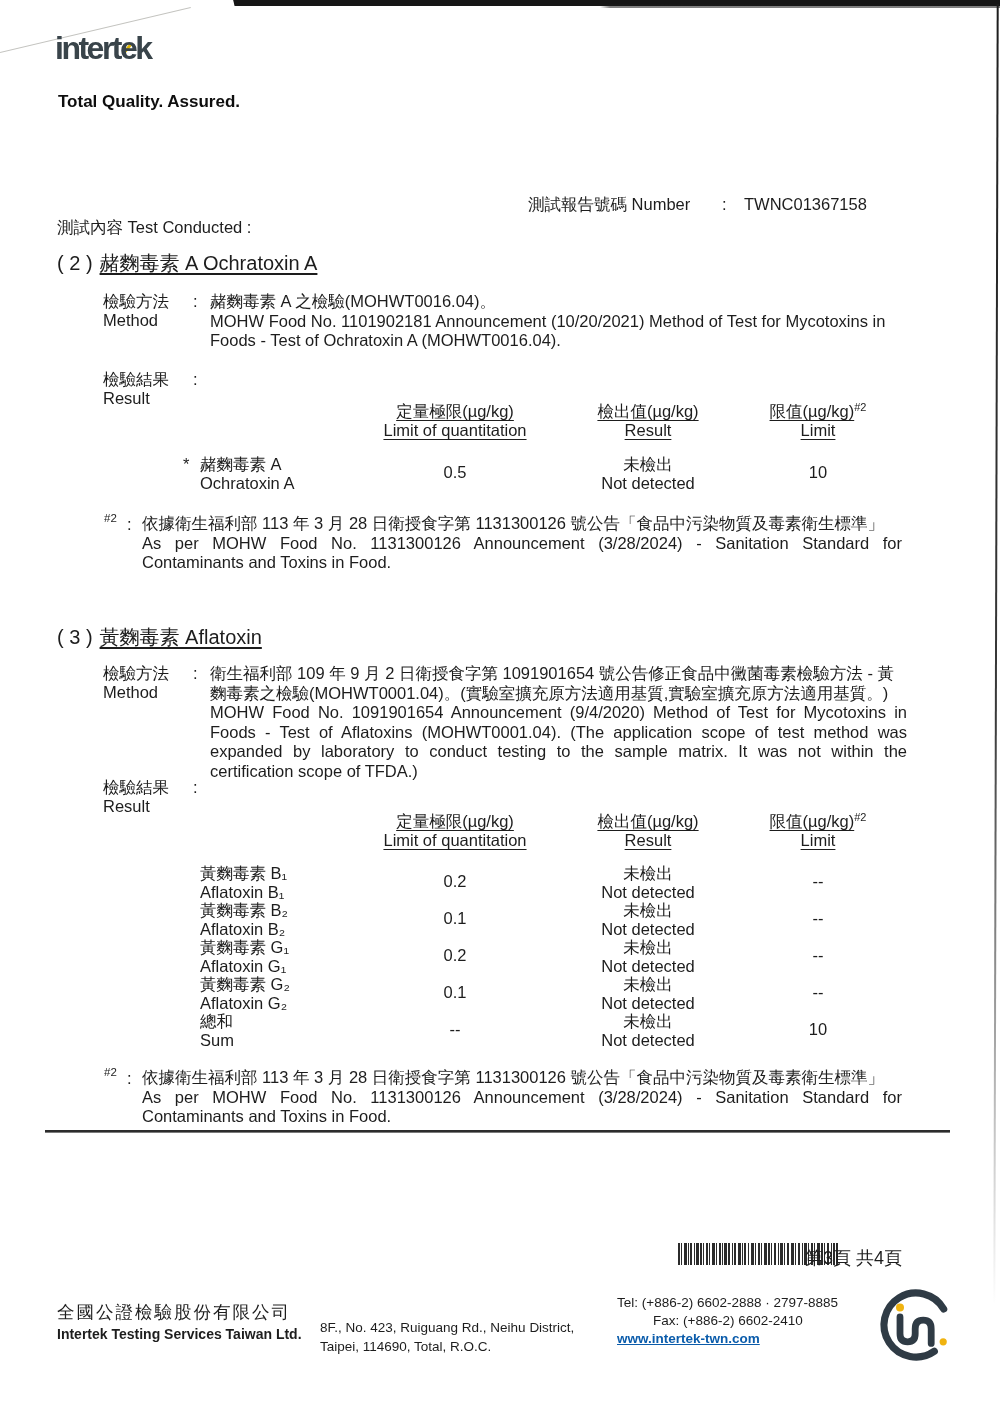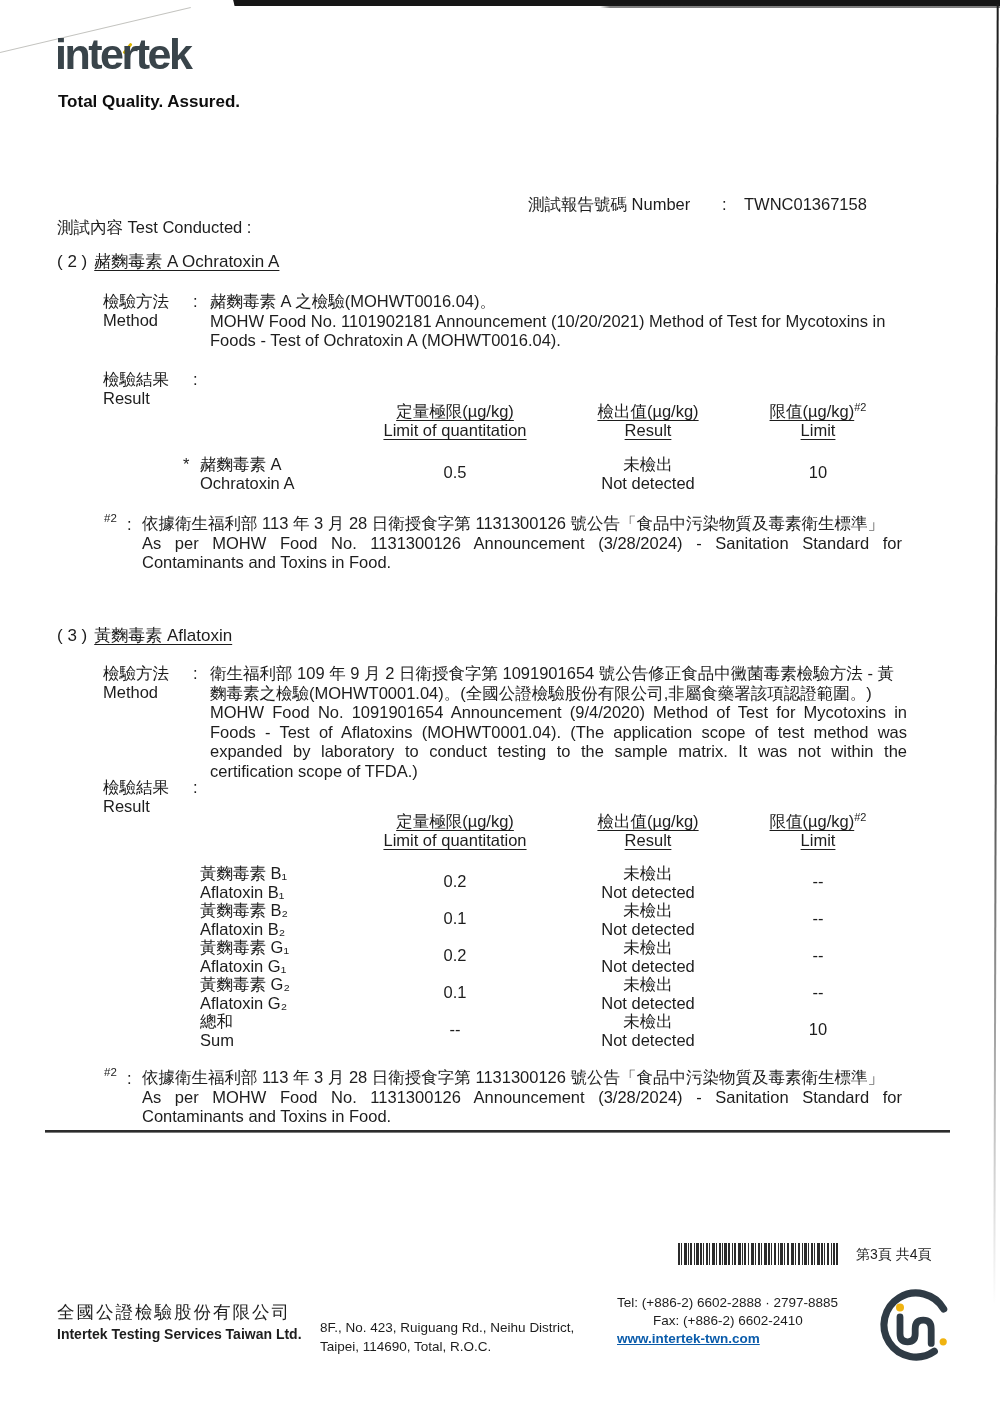--- a/index.html
+++ b/index.html
@@ -9,52 +9,52 @@
   .scan-top{position:absolute;top:0;left:0;width:1000px;height:6px;background:#161616;}
   .scan-top-taper{position:absolute;top:4px;left:0;width:1000px;height:4px;
         background:linear-gradient(to right,#161616 0%,#161616 18%,transparent 19%,transparent 60%,#1a1a1a 61%,#161616 100%);opacity:.55;}
   .corner-wedge{position:absolute;top:-34px;left:-50px;width:280px;height:74px;background:#fff;transform:rotate(-13.3deg);}
   .corner-line{position:absolute;top:52px;left:0;width:196px;height:1px;background:#c4c4c0;
         transform:rotate(-13.3deg);transform-origin:left center;}
   .yellow-tick{position:absolute;top:42px;left:126px;width:3px;height:13px;background:#dcb400;transform:rotate(38deg);border-radius:2px;}
   .scan-right{position:absolute;top:4px;right:3px;width:2px;height:1300px;
         background:linear-gradient(to bottom,#1d1d1d 0%,#3a3a3a 55%,rgba(90,90,90,0) 100%);transform:rotate(0.15deg);}
   
-  .wordmark{position:absolute;left:55px;top:30px;font-size:43px;font-weight:bold;letter-spacing:-2.5px;color:#39444a;}
+  .wordmark{position:absolute;left:55px;top:30px;font-size:32px;font-weight:bold;letter-spacing:-2.5px;color:#39444a;}
   .tagline{position:absolute;left:58px;top:92px;font-size:17px;font-weight:bold;color:#0e0e0e;}
   
   .t{position:absolute;font-size:16.5px;line-height:19.5px;white-space:nowrap;}
   .u{text-decoration:underline;text-underline-offset:3px;}
   .lbl{position:absolute;left:103px;font-size:16.5px;line-height:19px;white-space:nowrap;}
   .colon{position:absolute;left:193px;font-size:16.5px;line-height:19px;}
   .content{position:absolute;left:210px;width:697px;font-size:16.5px;}
   .ln{line-height:19.5px;white-space:nowrap;}
   .ln.just{white-space:normal;text-align:justify;text-align-last:justify;}
-  .heading{position:absolute;left:57px;font-size:17px;white-space:nowrap;}
+  .heading{position:absolute;left:57px;font-size:20px;white-space:nowrap;}
   .heading .pre{margin-right:7px;}
   
   .fn-sup{position:absolute;left:104px;font-size:11.5px;}
   .fn-colon{position:absolute;left:127px;font-size:16.5px;}
   .fn-body{position:absolute;left:142px;width:760px;font-size:16.5px;}
   
   .th{position:absolute;width:180px;text-align:center;font-size:16.5px;line-height:19px;white-space:nowrap;}
   .trow{position:absolute;height:38px;}
   .name{position:absolute;left:183px;top:2px;font-size:16.5px;line-height:18.5px;white-space:nowrap;}
   .name .nl{padding-left:17px;}
   .name .nl.first{padding-left:0;}
   .star{display:inline-block;width:17px;}
   .cell-mid{position:absolute;top:0;width:180px;height:38px;display:flex;align-items:center;justify-content:center;font-size:16.5px;}
   .cell-two{position:absolute;top:2px;width:180px;text-align:center;font-size:16.5px;line-height:18.5px;}
   sup.hsup{font-size:11px;vertical-align:super;line-height:0;}
   
   .divider{position:absolute;left:45px;top:1130px;width:905px;height:3px;
         background:linear-gradient(to bottom,#2c2c2c 0%,#2c2c2c 55%,#a8a8a8 100%);}
   
   .barcode{position:absolute;left:678px;top:1243px;}
-  .pagenum{position:absolute;left:856px;top:1246px;font-size:14px;white-space:nowrap;}
+  .pagenum{position:absolute;left:805px;top:1246px;font-size:18px;white-space:nowrap;}
   
   .f-zh{position:absolute;left:57px;top:1300px;font-size:17.5px;letter-spacing:2px;white-space:nowrap;}
   .f-en{position:absolute;left:57px;top:1326px;font-size:14px;font-weight:bold;white-space:nowrap;}
   .f-addr-zh{position:absolute;left:320px;top:1297px;font-size:15.5px;white-space:nowrap;}
   .f-addr-en1{position:absolute;left:320px;top:1320px;font-size:13.5px;white-space:nowrap;}
   .f-addr-en2{position:absolute;left:320px;top:1339px;font-size:13.5px;white-space:nowrap;}
   .f-tel{position:absolute;left:617px;top:1295px;font-size:13.5px;white-space:nowrap;}
   .f-fax{position:absolute;left:617px;top:1313px;font-size:13.5px;white-space:nowrap;margin-left:36px;}
   .f-url{position:absolute;left:617px;top:1331px;font-size:13.5px;font-weight:bold;color:#0b5cab;
         text-decoration:underline;white-space:nowrap;}
@@ -142,21 +142,21 @@
     <span class="pre">( 3 )</span><span class="u">黃麴毒素 Aflatoxin</span>
   </div>
 
   <div class="lbl" style="top:664px;">
     <div>檢驗方法</div>
       <div>Method</div>
   </div>
   <div class="colon" style="top:664px;">:</div>
   <div class="content" style="top:664px;">
     <div class="ln">衛生福利部 109 年 9 月 2 日衛授食字第 1091901654 號公告修正食品中黴菌毒素檢驗方法 - 黃</div>
-    <div class="ln">麴毒素之檢驗(MOHWT0001.04)。(全國公證檢驗股份有限公司,非屬食藥署該項認證範圍。)</div>
+    <div class="ln">麴毒素之檢驗(MOHWT0001.04)。(實驗室擴充原方法適用基質,實驗室擴充原方法適用基質。)</div>
     <div class="ln just">MOHW Food No. 1091901654 Announcement (9/4/2020) Method of Test for Mycotoxins in</div>
     <div class="ln just">Foods - Test of Aflatoxins (MOHWT0001.04). (The application scope of test method was</div>
     <div class="ln just">expanded by laboratory to conduct testing to the sample matrix. It was not within the</div>
     <div class="ln">certification scope of TFDA.)</div>
   </div>
 
   <div class="lbl" style="top:778px;">
     <div>檢驗結果</div>
       <div>Result</div>
   </div>

